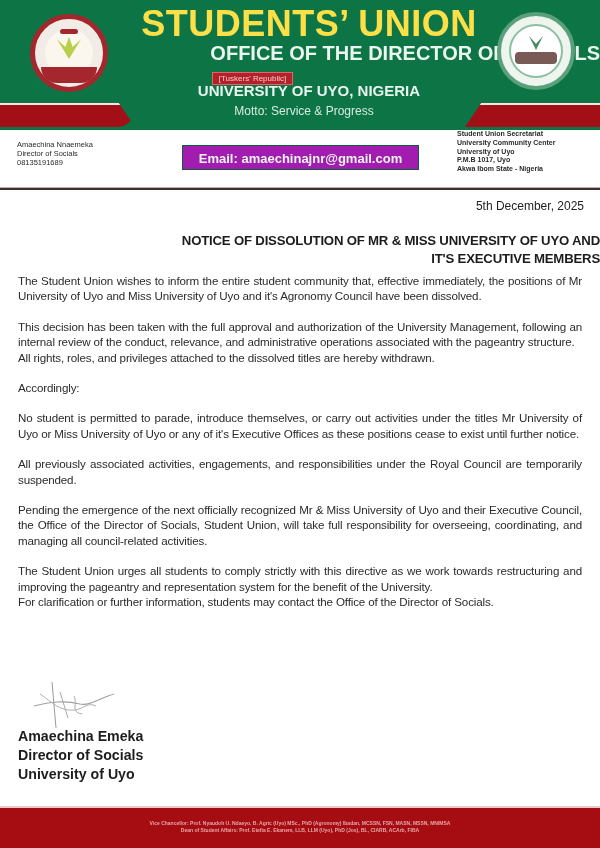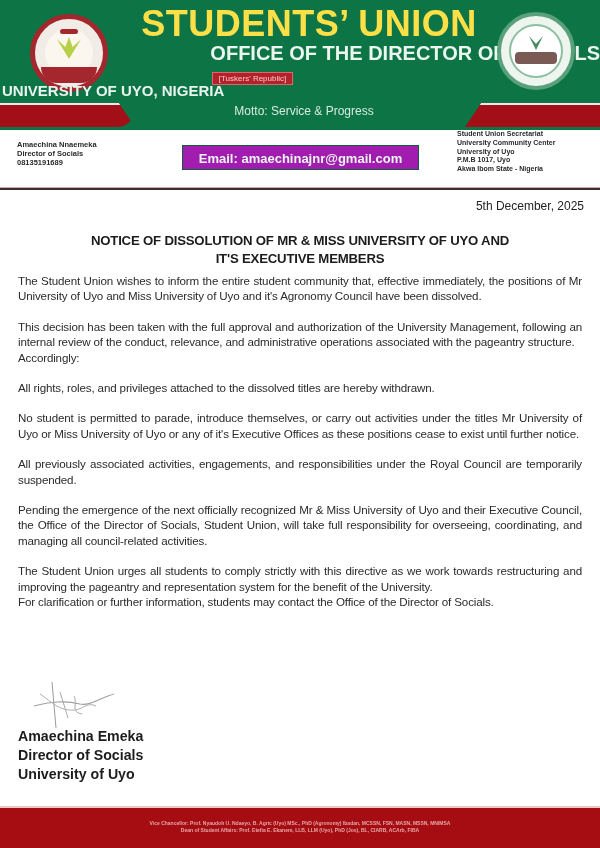--- a/index.html
+++ b/index.html
@@ -24,23 +24,23 @@
   }
   .header-republic-wrap {
     position: absolute; left: 0; width: 497px; top: 67px; text-align: center;
     padding-left: 8px;
   }
   .header-republic {
     display: inline-block; background: #b3222b; color: #f5cccc;
     font-size: 8px; line-height: 11px; padding: 0 6px; border: 1px solid #d66;
   }
   .header-university {
-    position: absolute; left: 0; width: 600px; top: 82px; 
+    position: absolute; left: 0; width: 600px; top: 82px; text-align: center;
     font-weight: bold; color: #e8f4ee; font-size: 15px; line-height: 18px;
-    padding-left: 2px;
+    padding-left: 18px;
   }
   .header-motto {
     position: absolute; left: 0; width: 600px; top: 104px; text-align: center;
     color: #d6ebdf; font-size: 12px; line-height: 14px; padding-left: 8px;
   }
 
   .logo { position: absolute; width: 78px; height: 78px; border-radius: 50%; }
   .logo-left {
     left: 30px; top: 14px; background: #f1ece6;
     border: 5px solid #a4272d;
@@ -81,42 +81,42 @@
   .ribbon {
     position: absolute; top: 103px; height: 24px; background: #a20f17;
     border-top: 2px solid #f3e7e7;
   }
   .ribbon-left { left: 0; width: 135px; border-radius: 0 0 18px 0; clip-path: polygon(0 0, 88% 0, 100% 100%, 0 100%); }
   .ribbon-right { left: 465px; width: 135px; clip-path: polygon(12% 0, 100% 0, 100% 100%, 0 100%); }
 
   
   .contact-left {
     position: absolute; left: 17px; top: 140px; font-size: 7.5px; line-height: 9px;
-    font-weight: bold; color: #2a2a2a;
+    font-weight: normal; color: #2a2a2a;
   }
   .email-box {
     position: absolute; left: 182px; top: 145px; width: 237px; height: 25px;
     background: #a21caf; color: #eaf7ef; font-weight: bold; font-size: 13px;
     line-height: 25px; text-align: center; border: 1px solid #0b5c39;
   }
   .contact-right {
     position: absolute; left: 457px; top: 130px; font-size: 7px; line-height: 8.8px;
     font-weight: bold; color: #2a2a2a;
   }
   .separator {
     position: absolute; left: 0; top: 187px; width: 600px; height: 3px;
     background: #3a2f2f; border-top: 1px solid #caa;
   }
 
   
   .date {
     position: absolute; right: 16px; top: 199px; font-size: 12px; color: #222;
   }
   .notice-title {
-    position: absolute; left: 0; width: 600px; top: 232px; text-align: center;
+    position: absolute; left: 0; width: 600px; top: 232px; text-align: right;
     font-weight: bold; font-size: 13.2px; line-height: 18px; color: #1c1c1c;
     letter-spacing: -0.2px;
   }
   .content {
     position: absolute; left: 18px; top: 273px; width: 564px;
     font-size: 11.6px; line-height: 15.4px; color: #2b2b2b; text-align: justify;
     letter-spacing: -0.15px;
   }
   .content p { margin-bottom: 15px; }
   .content p.tight { margin-bottom: 0; }
@@ -191,22 +191,22 @@
 <div class="date">5th December, 2025</div>
 
 <div class="notice-title">
   <div>NOTICE OF DISSOLUTION OF MR &amp; MISS UNIVERSITY OF UYO AND</div>
   <div>IT'S EXECUTIVE MEMBERS</div>
 </div>
 
 <div class="content">
   <p>The Student Union wishes to inform the entire student community that, effective immediately, the positions of Mr University of Uyo and Miss University of Uyo and it's Agronomy Council have been dissolved.</p>
   <p class="tight">This decision has been taken with the full approval and authorization of the University Management, following an internal review of the conduct, relevance, and administrative operations associated with the pageantry structure.</p>
+  <p>All rights, roles, and privileges attached to the dissolved titles are hereby withdrawn.</p>
   <p>Accordingly:</p>
-  <p>All rights, roles, and privileges attached to the dissolved titles are hereby withdrawn.</p>
   <p>No student is permitted to parade, introduce themselves, or carry out activities under the titles Mr University of Uyo or Miss University of Uyo or any of it's Executive Offices as these positions cease to exist until further notice.</p>
   <p>All previously associated activities, engagements, and responsibilities under the Royal Council are temporarily suspended.</p>
   <p>Pending the emergence of the next officially recognized Mr &amp; Miss University of Uyo and their Executive Council, the Office of the Director of Socials, Student Union, will take full responsibility for overseeing, coordinating, and managing all council-related activities.</p>
   <p class="tight">The Student Union urges all students to comply strictly with this directive as we work towards restructuring and improving the pageantry and representation system for the benefit of the University.</p>
   <p>For clarification or further information, students may contact the Office of the Director of Socials.</p>
 </div>
 
 <svg class="signature" viewBox="0 0 90 48">
   <path d="M22 0 L26 46" stroke="#9a9a9a" stroke-width="1" fill="none"></path>
   <path d="M4 24 C20 20, 34 18, 50 22 C60 24, 70 16, 84 12" stroke="#a0a0a0" stroke-width="1.2" fill="none"></path>

